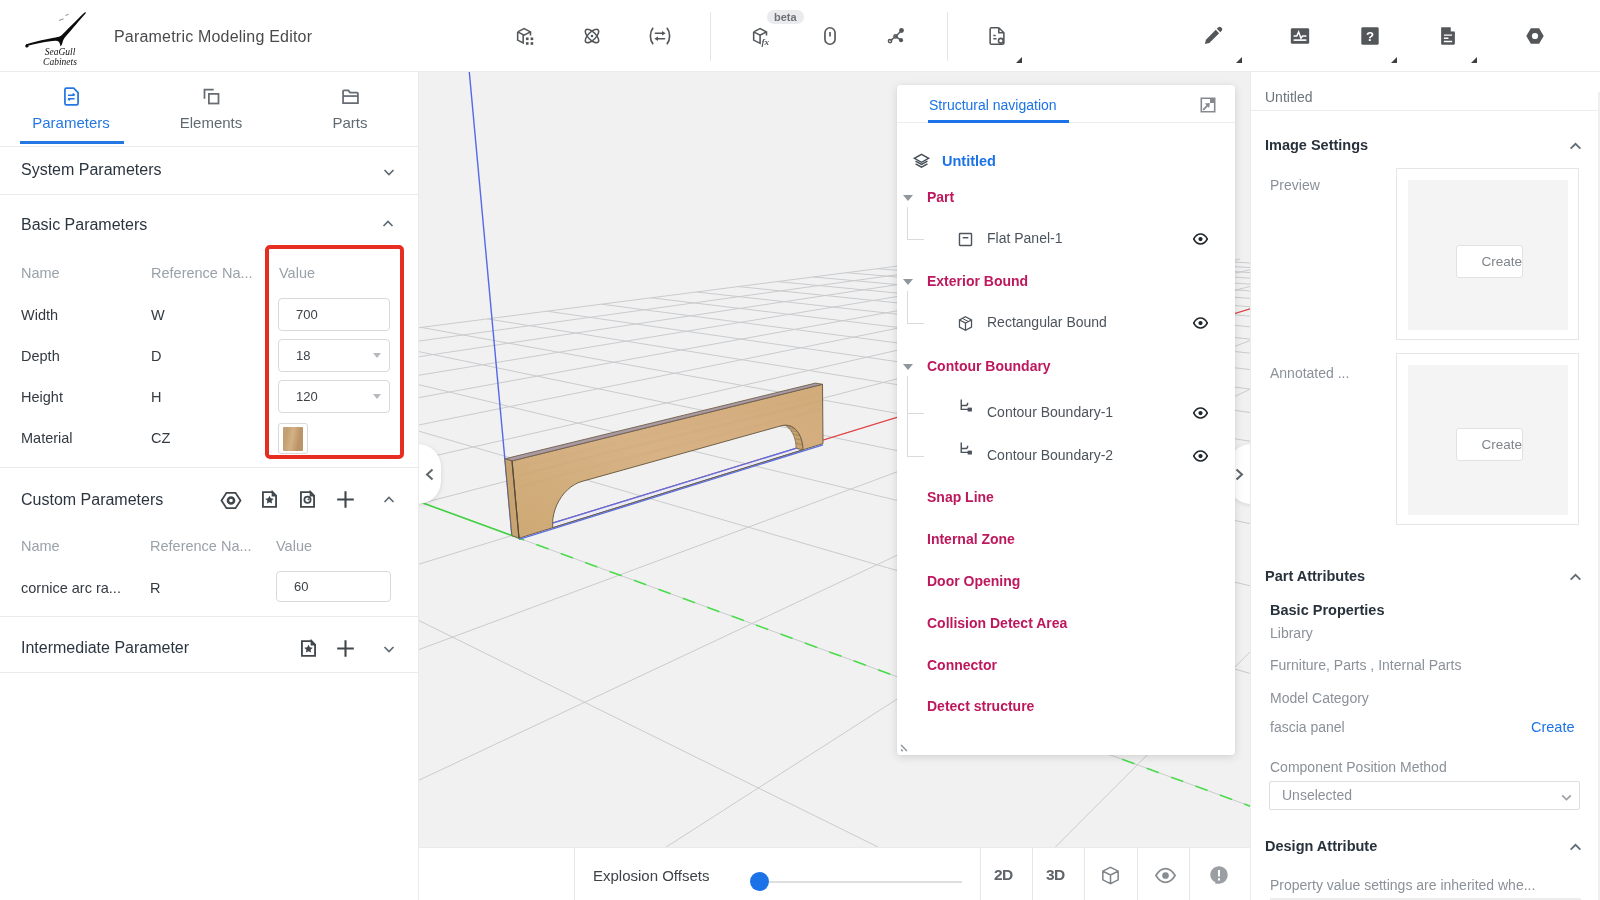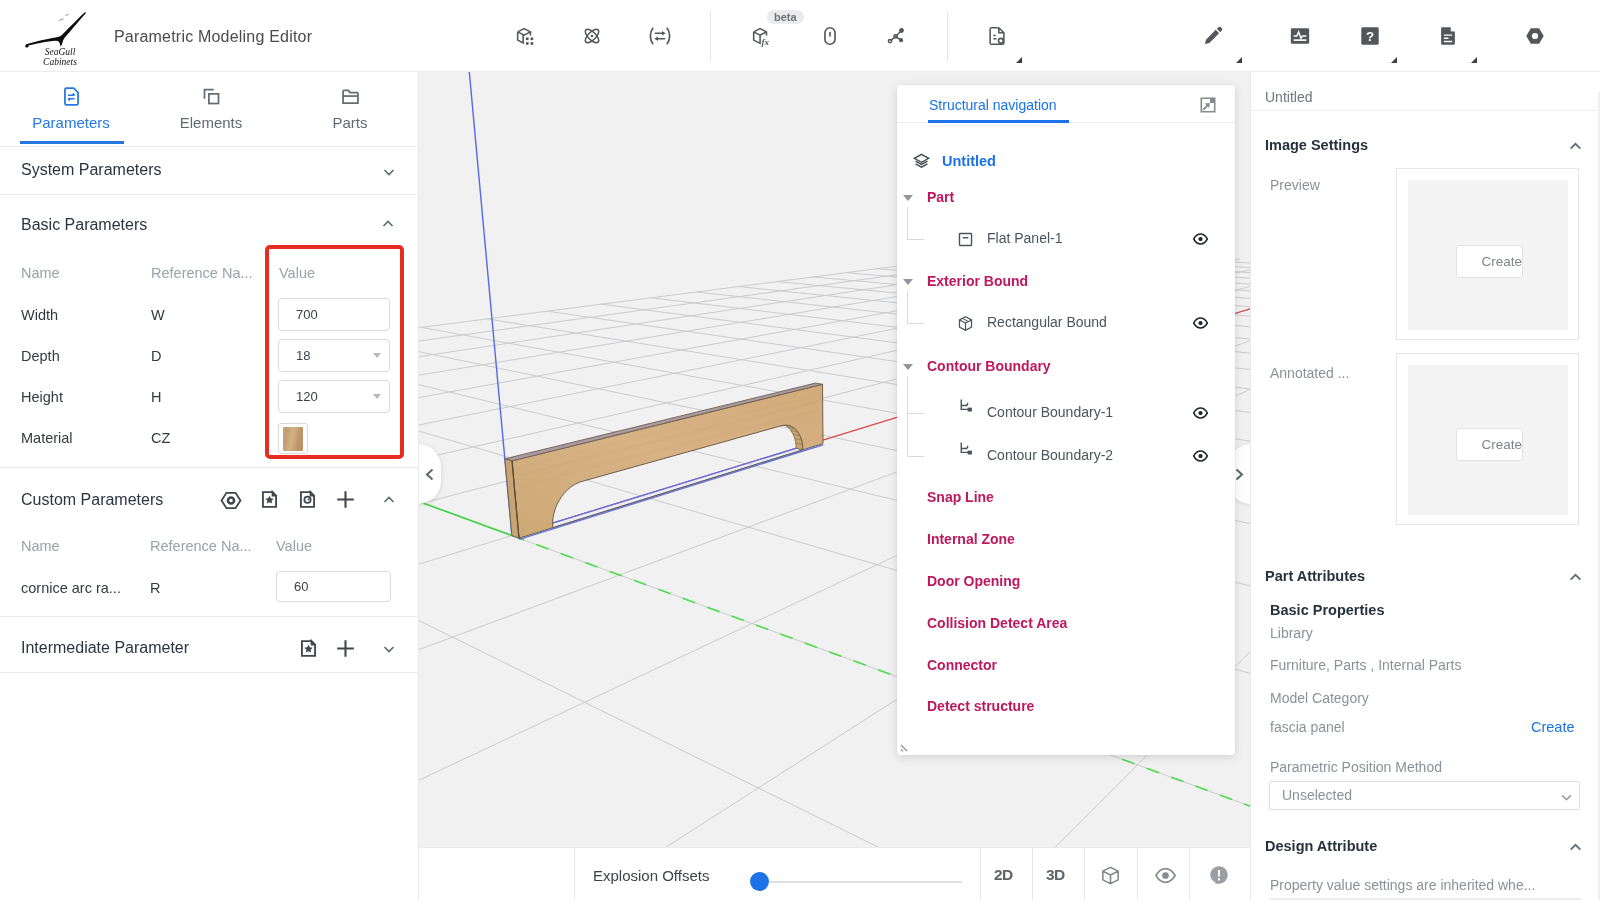--- a/index.html
+++ b/index.html
@@ -379,21 +379,21 @@
   <div class="rbold" style="top:496px">Part Attributes</div>
   <svg class="rchev" style="left:318px;top:499px" viewBox="0 0 12 12" fill="none" stroke="#5f6a72" stroke-width="1.6">
       <path d="M1.5 8 L6 3.5 L10.5 8"></path>
     </svg>
   <div class="rbold" style="left:19px;top:530px">Basic Properties</div>
   <div class="rtext" style="left:19px;top:553px">Library</div>
   <div class="rtext" style="left:19px;top:585px">Furniture, Parts , Internal Parts</div>
   <div class="rtext" style="left:19px;top:618px">Model Category</div>
   <div class="rtext" style="left:19px;top:647px">fascia panel</div>
   <div class="abs" style="left:280px;top:647px;font-size:14.5px;color:#1a73e8">Create</div>
-  <div class="rtext" style="left:19px;top:687px">Parametric Position Method</div>
+  <div class="rtext" style="left:19px;top:687px">Component Position Method</div>
   <div class="abs" style="left:18px;top:709px;width:311px;height:29px;border:1px solid #dcdee0;border-radius:2px">
     <div class="rtext" style="left:12px;top:5px">Unselected</div>
     <svg class="rchev" style="left:290px;top:9px" viewBox="0 0 12 12" fill="none" stroke="#9aa0a5" stroke-width="1.5">
         <path d="M2 4 L6 8 L10 4"></path>
       </svg>
   </div>
   <div class="rbold" style="top:766px">Design Attribute</div>
   <svg class="rchev" style="left:318px;top:769px" viewBox="0 0 12 12" fill="none" stroke="#5f6a72" stroke-width="1.6">
       <path d="M1.5 8 L6 3.5 L10.5 8"></path>
     </svg>

